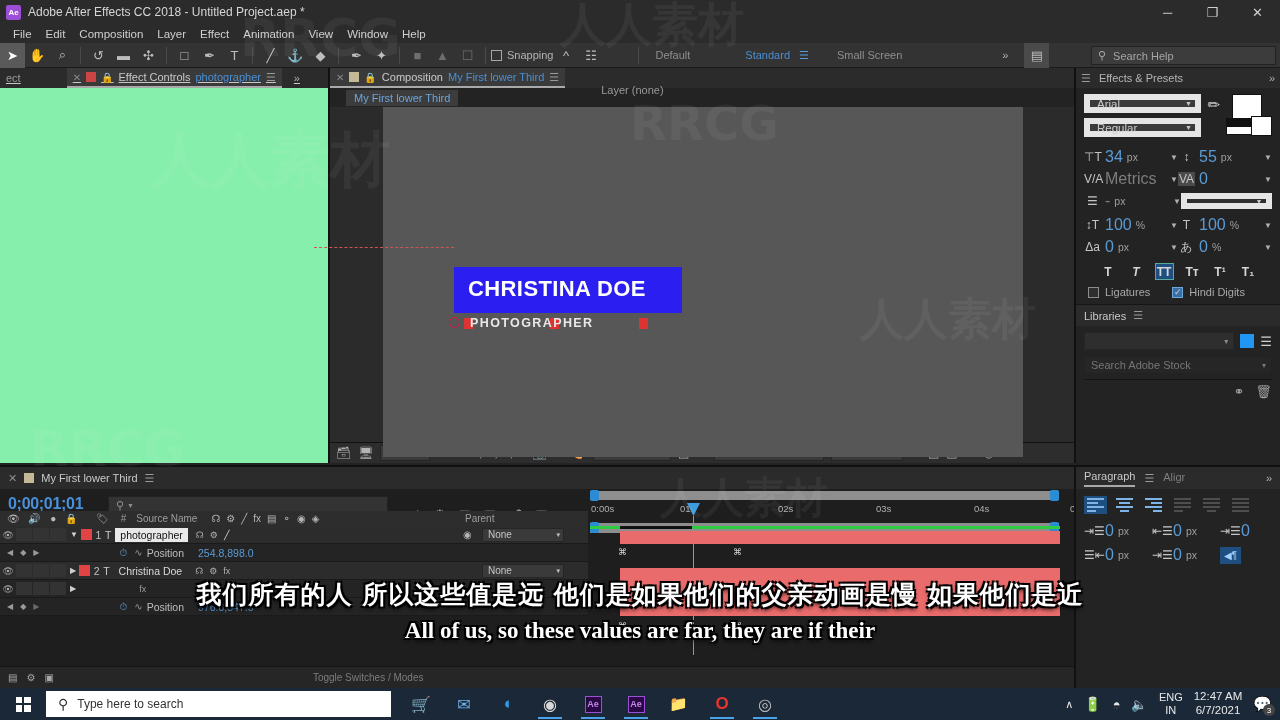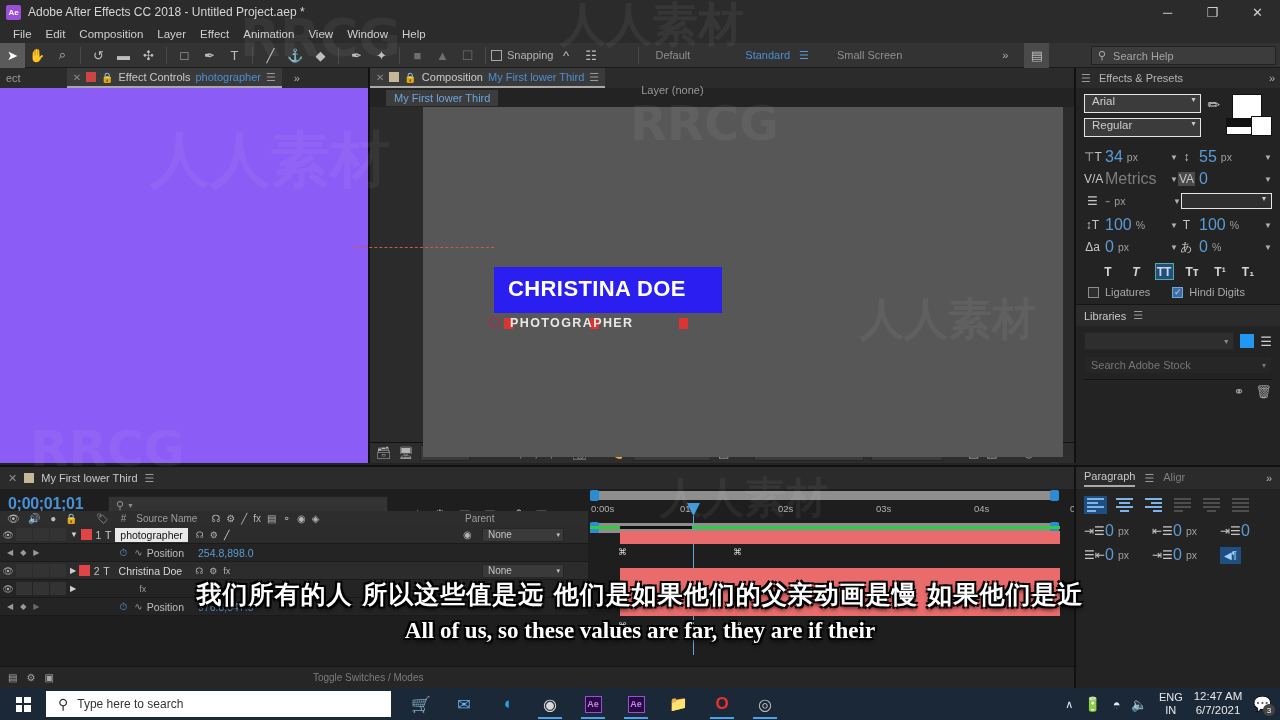--- a/index.html
+++ b/index.html
@@ -36,21 +36,21 @@
   .tb-label.blue { color:#4a8fd4;text-align:right; }
   .tb-label.dim { color:#8f8f8f; }
   .search-help { position:absolute; right:4px; top:3px; width:185px; height:19px; background:#3c3c3c;
                  border:1px solid #222; display:flex; align-items:center; padding-left:6px;
                  color:#a5a5a5; font-size:11px; gap:7px; }
 
   
   .work { position:absolute; left:0; top:68px; right:0; height:395px; display:flex; }
 
   
-  .leftpanel { width:370px; background:#8b5cf6; border-right:2px solid #111; }
+  .leftpanel { width:330px; background:#86efac; border-right:2px solid #111;text-decoration:underline; }
   .paneltabs { height:20px; background:#2b2b2b; display:flex; align-items:center;
                font-size:11px; position:relative; }
   .ptab { display:flex; align-items:center; gap:5px; padding:0 6px; height:20px; color:#9a9a9a; }
   .ptab.active { background:#3a3a3a; color:#c9c9c9; border-bottom:2px solid #a9a9a9; }
   .ptab .x { color:#888; font-size:10px; }
   .sw { width:10px; height:10px; }
   .blue-name { color:#4a8fd4; }
   .menu-burger { color:#9a9a9a; font-size:11px; }
   .chev { color:#b0b0b0; font-size:11px; }
   .ec-head { padding:6px 8px; font-size:11px; color:#bfbfbf; background:#1e1e1e; }
@@ -79,22 +79,22 @@
   .vsel { background:#3a3a3a; border:1px solid #252525; height:16px; display:flex; align-items:center;
           padding:0 4px 0 6px; gap:8px; color:#c0c0c0; }
   .ico { color:#b5b5b5; font-size:12px; }
 
   
   .rightpanel { width:206px; background:#232323; border-left:2px solid #111; }
   .rp-tabrow { height:20px; background:#2b2b2b; display:flex; align-items:center;
                justify-content:space-between; padding:0 5px; }
   .charpanel { padding:6px 8px; }
   .row { display:flex; align-items:center; gap:6px; margin-bottom:5px; }
-  .fontsel { flex:1; background:#3b3b3b; border:1px solid #e5e5e5; height:19px;
-             display:flex; align-items:flex-start; justify-content:space-between;
+  .fontsel { flex:1; background:#3b3b3b; border:6px solid #e5e5e5; height:19px;
+             display:flex; align-items:center; justify-content:space-between;
              padding:0 5px 0 7px; color:#ccc; font-size:11.5px; }
   .swatches { position:relative; width:46px; height:42px; }
   .sw-white { position:absolute; left:6px; top:0; width:30px; height:30px; background:#fff; border:1px solid #111; }
   .sw-black { position:absolute; left:0; top:24px; width:30px; height:17px; background:#fff; border:1px solid #111; }
   .sw-black i { display:block; height:8px; background:#111; }
   .sw-none { position:absolute; right:0; bottom:0; width:21px; height:20px; background:#fff; border:1px solid #111; }
   .num-row { display:flex; align-items:center; gap:0px; margin-bottom:4px; }
   .nfield { display:flex; align-items:center; gap:4px; width:97px; }
   .nicon { width:17px; text-align:center; color:#c5c5c5; font-size:12px; }
   .nval { color:#5b9bd5; font-size:16px; }

